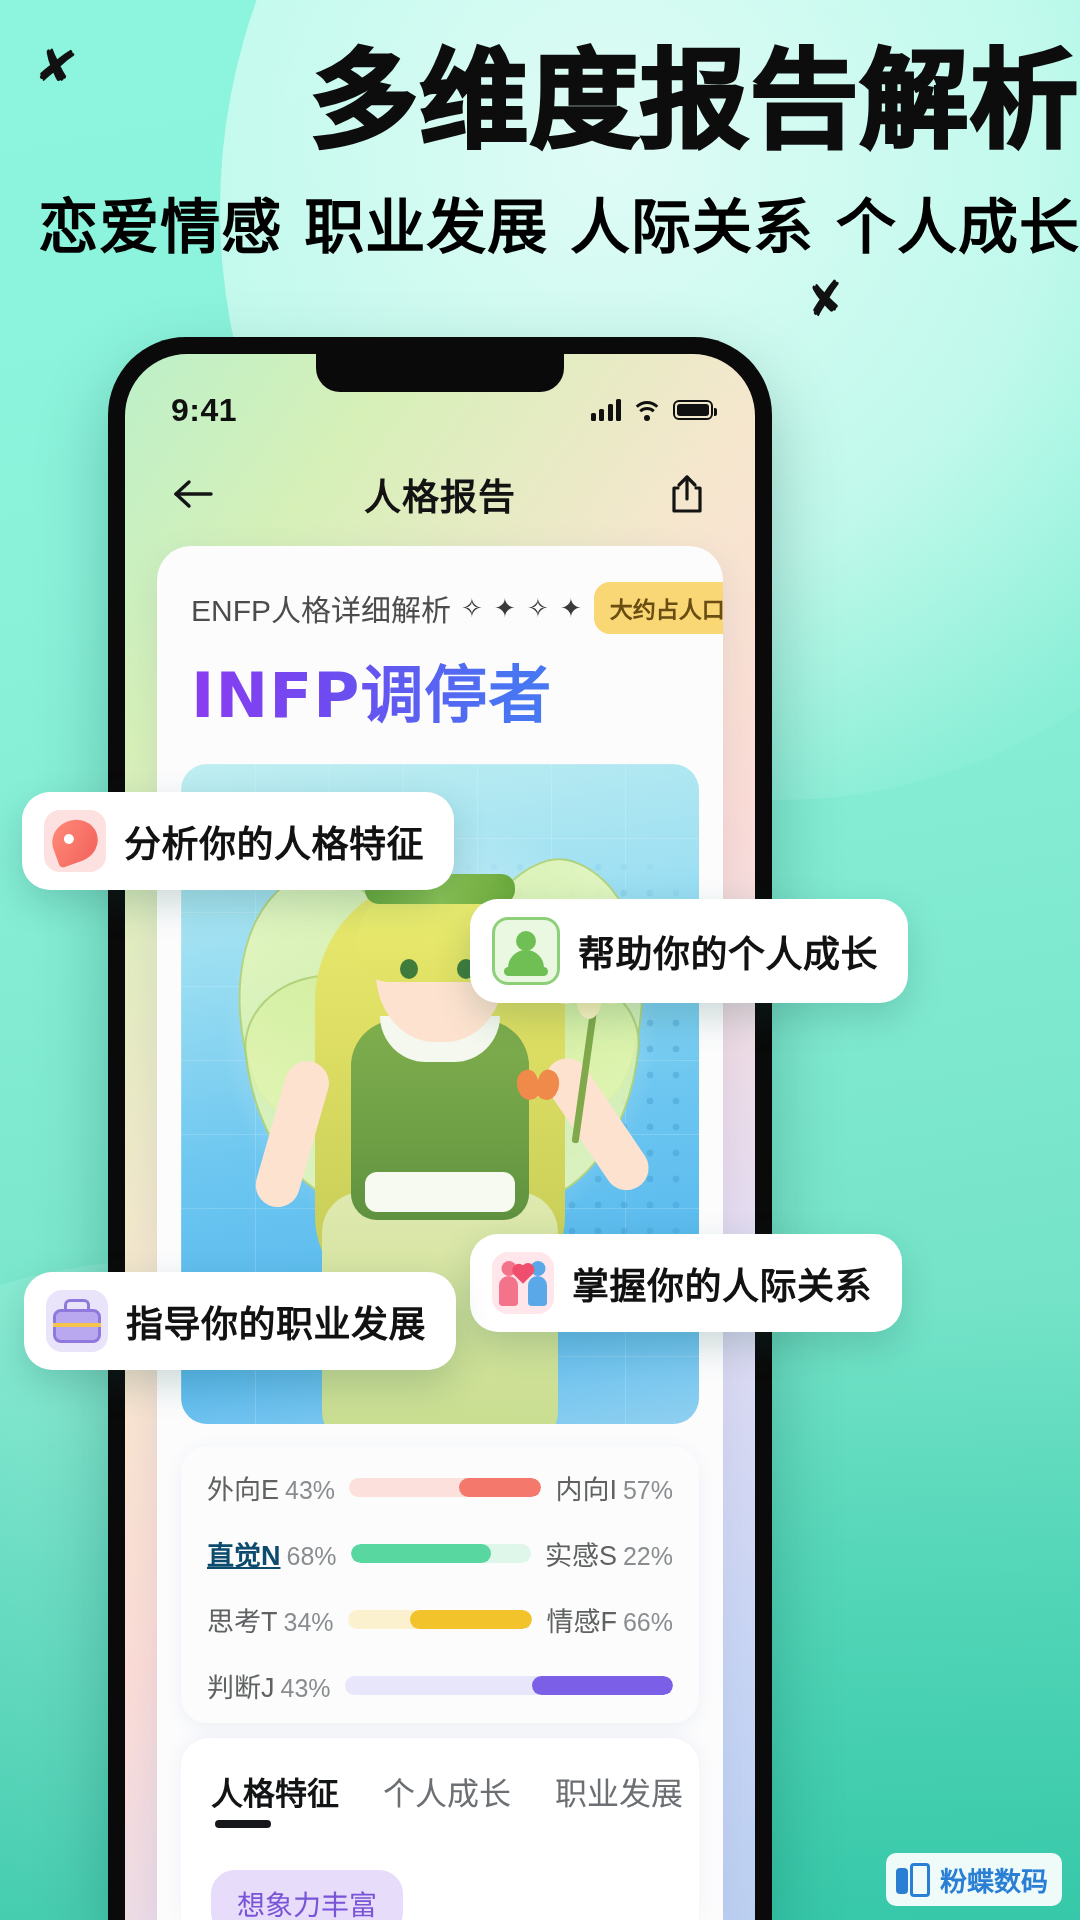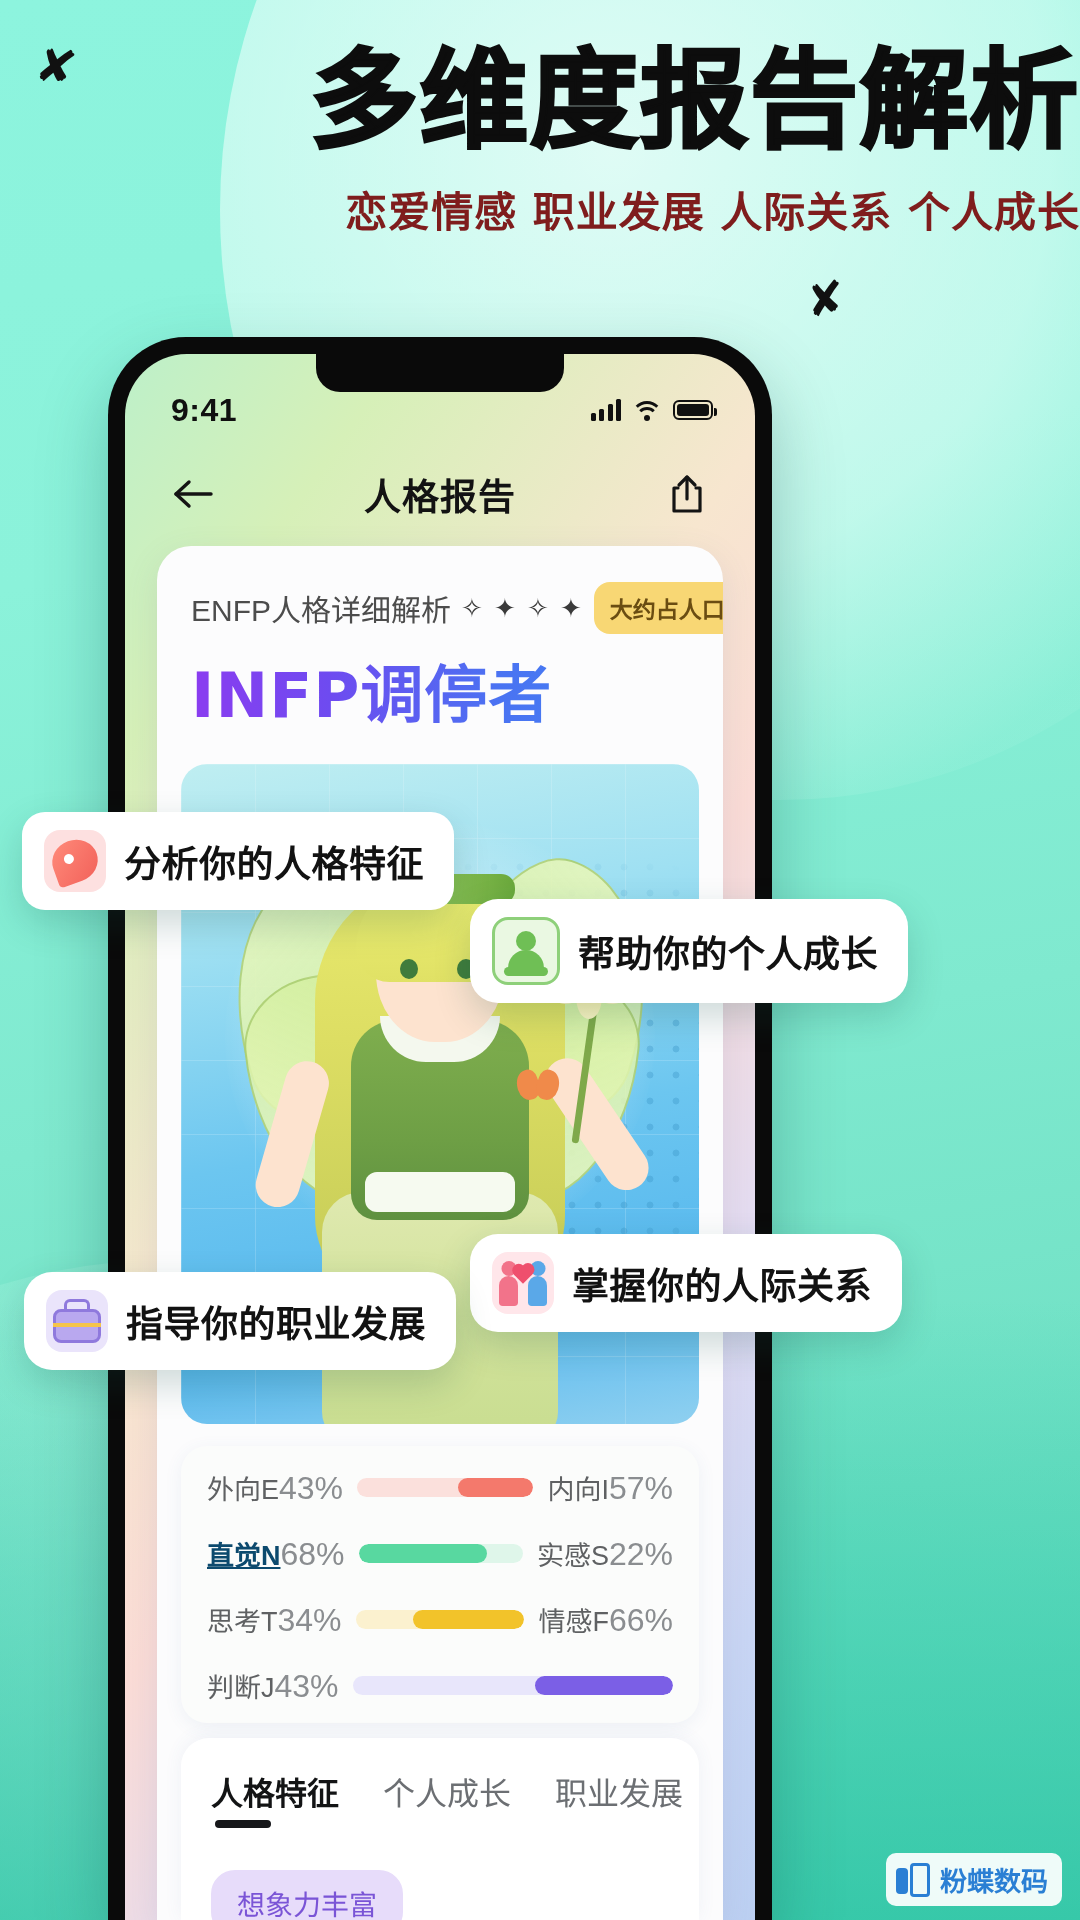--- a/index.html
+++ b/index.html
@@ -31,21 +31,21 @@
 
   
   .headline-wrap{position:absolute;left:0;right:0;top:46px;text-align:right;}
   .headline{
     font-size:108px;line-height:1.02;font-weight:900;color:#0d0d0d;
     letter-spacing:2px;white-space:nowrap;
     font-family:"DejaVu Sans","Liberation Sans",sans-serif;
     -webkit-text-stroke:3px #0d0d0d;
   }
   .subheadline{
-    margin-top:22px;font-size:42px;font-weight:700;color:#7f1d1d;letter-spacing:1px;white-space:nowrap;
+    margin-top:22px;font-size:60px;font-weight:700;color:#000000;letter-spacing:1px;white-space:nowrap;
     font-family:"DejaVu Sans","Liberation Sans",sans-serif;
   }
   .spark{
     position:absolute;color:#111;font-weight:900;
     font-family:"DejaVu Sans",sans-serif;
   }
   .spark.a{left:36px;top:38px;font-size:48px;transform:rotate(10deg);}
   .spark.b{left:806px;top:272px;font-size:46px;transform:rotate(-8deg);}
 
   
@@ -180,21 +180,21 @@
   
   .metrics{
     position:absolute;left:24px;right:24px;top:900px;
     background:#fbfcfb;border-radius:26px;padding:22px 26px 18px 26px;box-sizing:border-box;
     box-shadow:0 4px 18px rgba(70,100,150,.08);
   }
   .mrow{display:flex;align-items:center;gap:14px;margin-bottom:27px;}
   .mrow:last-child{margin-bottom:0;}
   .mlab{font-size:27px;color:#5f6163;white-space:nowrap;}
   .mlab b{color:#0c4a6e;font-weight:700;text-decoration:underline;}
-  .mlab .pct{color:#8a8d90;font-size:32px;}
+  .mlab .pct{color:#8a8d90;font-size:25px;margin-left:6px;}
   .mbar{flex:1;height:19px;border-radius:10px;position:relative;overflow:hidden;}
   .mfill{position:absolute;top:0;bottom:0;border-radius:10px;}
   .mlab.right{text-align:left;}
 
   
   .tabs-card{
     position:absolute;left:24px;right:24px;top:1192px;bottom:0;
     background:#fff;border-radius:28px 28px 0 0;padding:30px 0 0 0;box-sizing:border-box;
     box-shadow:0 -2px 18px rgba(70,100,150,.07);overflow:hidden;
   }
@@ -397,21 +397,21 @@
           <div class="tagrow">
               <span class="tag" style="background: rgb(231, 220, 250); color: rgb(122, 84, 214); border-color: rgb(231, 220, 250);">想象力丰富</span>
             </div>
 
         </div>
 
       </div>
     </div>
   </div>
 
-  <div class="callout" style="left:22px;top:812px;border-radius:23px;">
+  <div class="callout" style="left:22px;top:792px;">
     <div class="cico ico-flame">
         <div class="f"></div>
       </div>
     <div class="ctext">分析你的人格特征</div>
   </div>
 
   <div class="callout" style="left:470px;top:1234px;">
     <div class="cico ico-couple">
         <div class="p1"></div>
         <div class="p2"></div>

